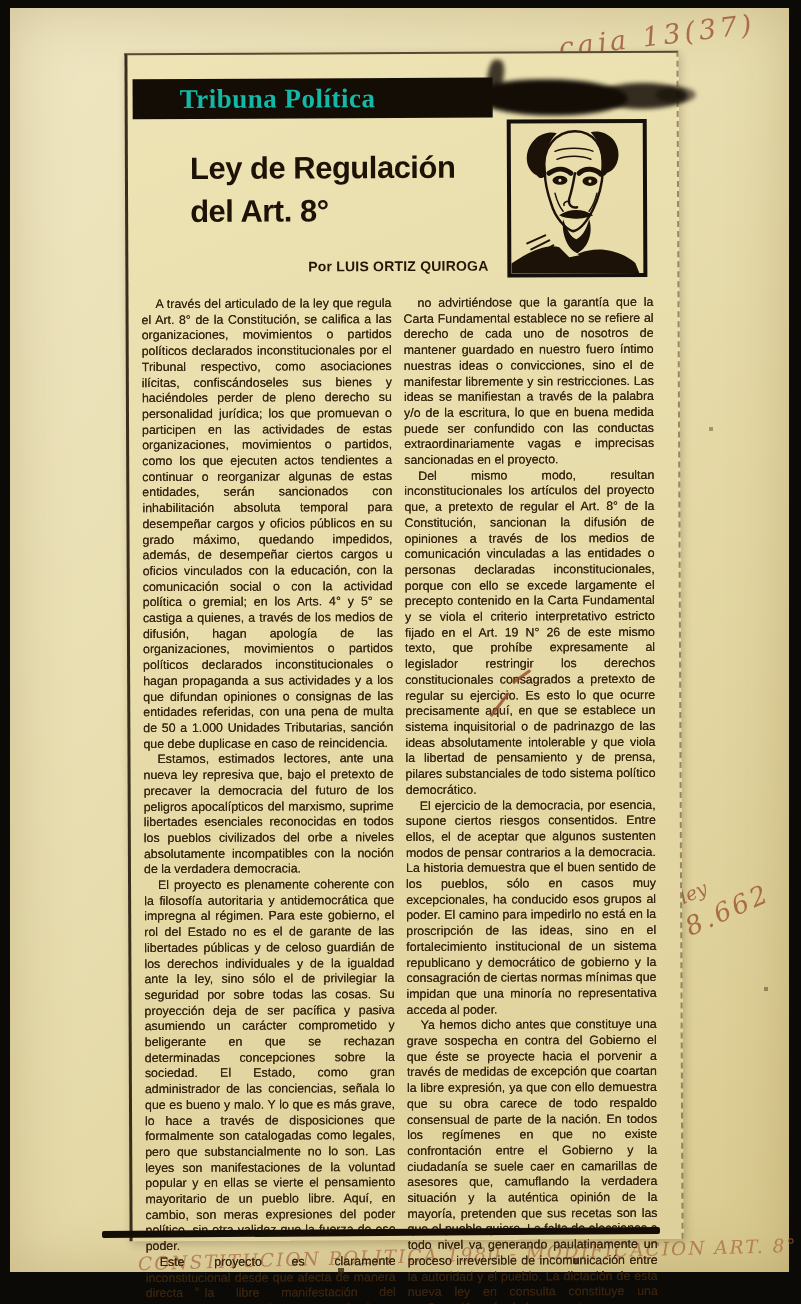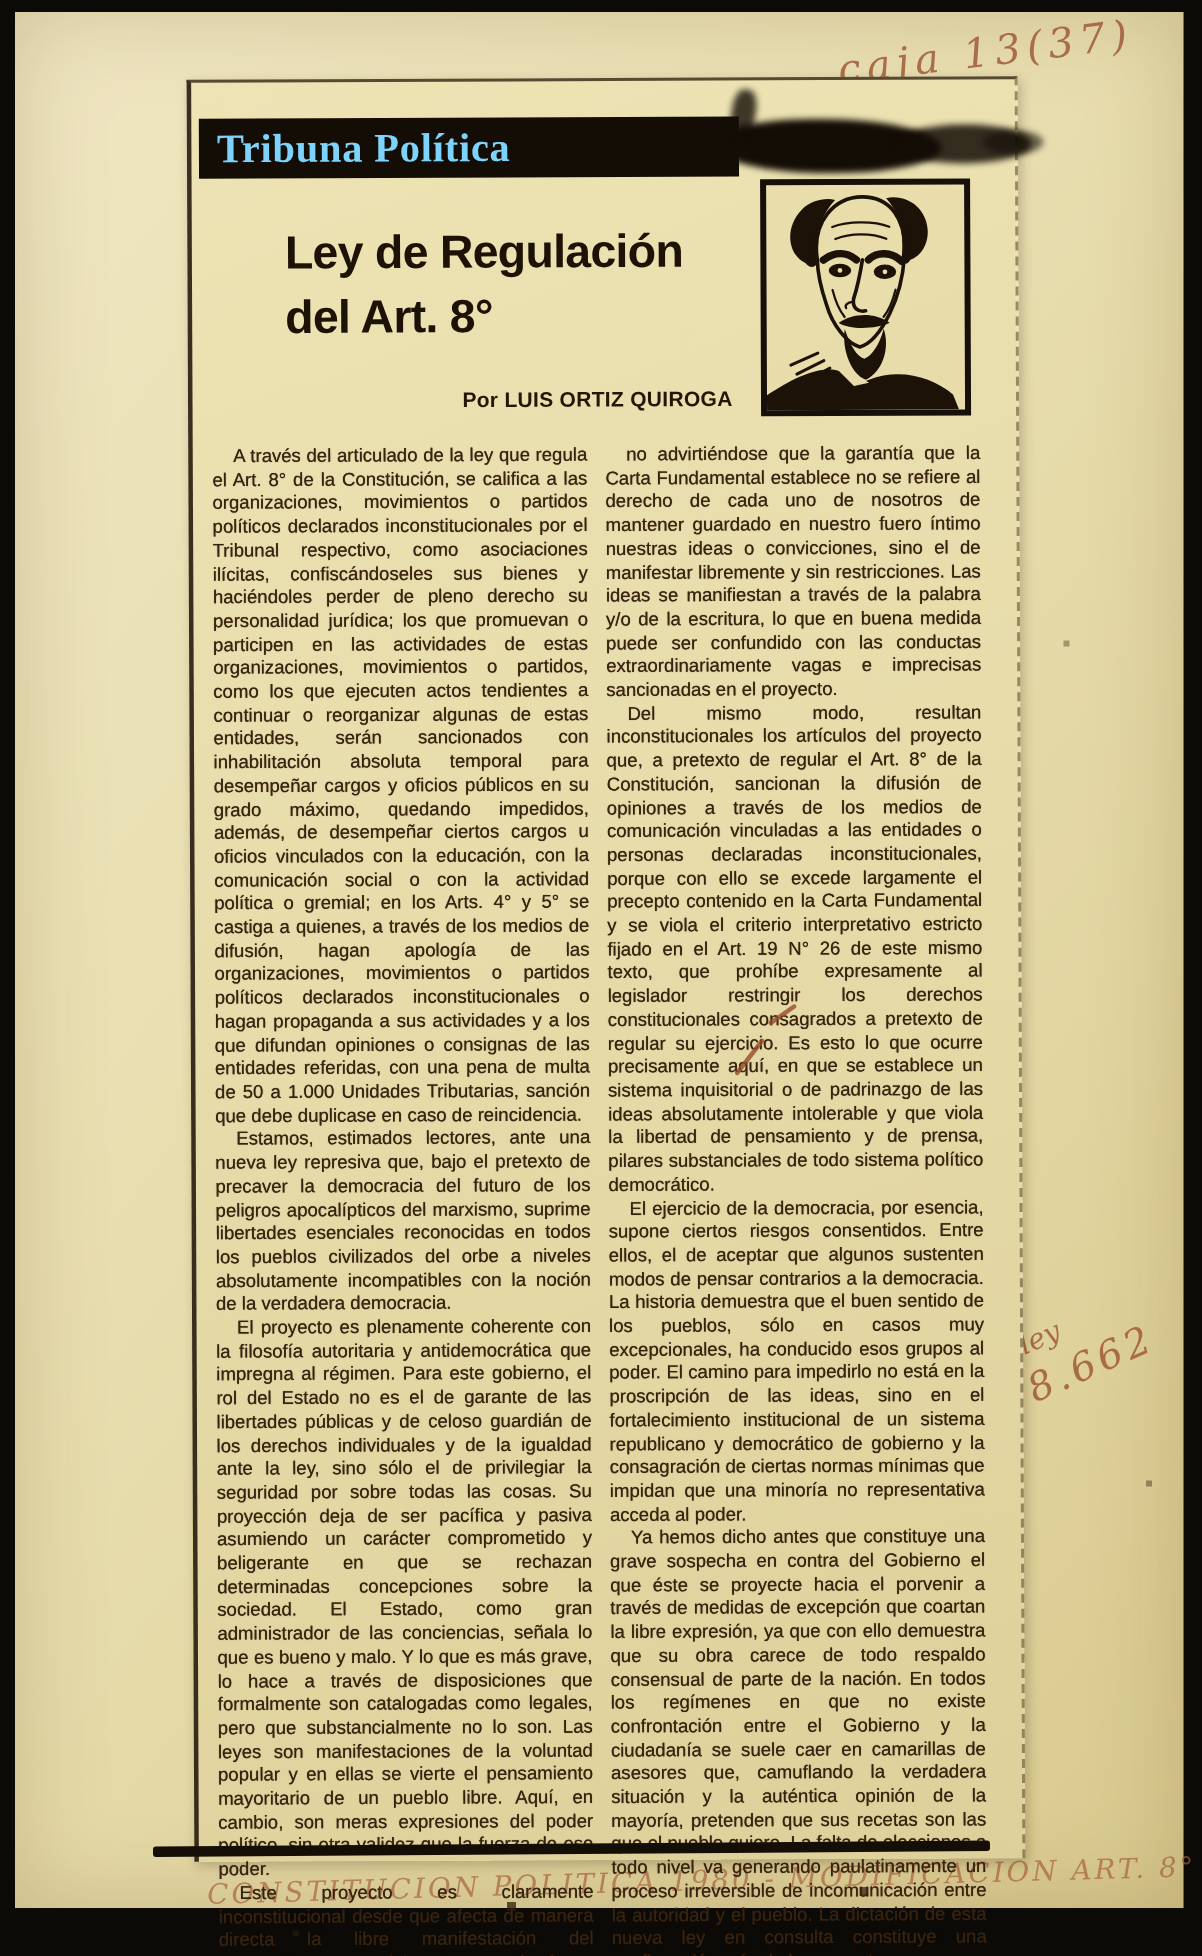--- a/index.html
+++ b/index.html
@@ -42,21 +42,21 @@
             background:linear-gradient(158deg,#ede3b4 0%,#e7dcaa 45%,#ded09a 100%);
             border-left:3px solid rgba(28,17,6,.85);
             border-top:2px solid rgba(28,17,6,.7);
             border-right:2px dashed rgba(50,32,14,.45);
             transform:rotate(-0.25deg);
             box-shadow:2px 3px 8px rgba(60,40,15,.25);}
 
   .masthead-bar{position:absolute;left:5px;top:24px;width:360px;height:40px;
             background:#140d06;display:flex;align-items:center;}
   .masthead-label{font-family:"Liberation Serif",serif;font-weight:bold;
-            color:#7dd3fc;font-size:27px;padding-left:12px;letter-spacing:.5px;}
+            color:#14b8a6;font-size:27px;padding-left:12px;letter-spacing:.5px;margin-left:35px;}
   .smudge{position:absolute;background:#140d06;filter:blur(2px);}
   .smudge.s1{left:350px;top:26px;width:150px;height:36px;border-radius:45% 60% 50% 55%;}
   .smudge.s2{left:470px;top:30px;width:90px;height:26px;border-radius:50%;opacity:.85;}
   .smudge.s3{left:360px;top:6px;width:16px;height:34px;border-radius:40%;transform:rotate(9deg);opacity:.8;}
   .smudge.s4{left:528px;top:34px;width:40px;height:16px;border-radius:50%;opacity:.6;}
 
   .headline{position:absolute;left:62px;top:92px;width:270px;
             font-weight:bold;font-size:31px;line-height:43px;color:#1d1206;
             letter-spacing:-.5px;}
   .byline{position:absolute;left:150px;top:204px;width:240px;text-align:center;

